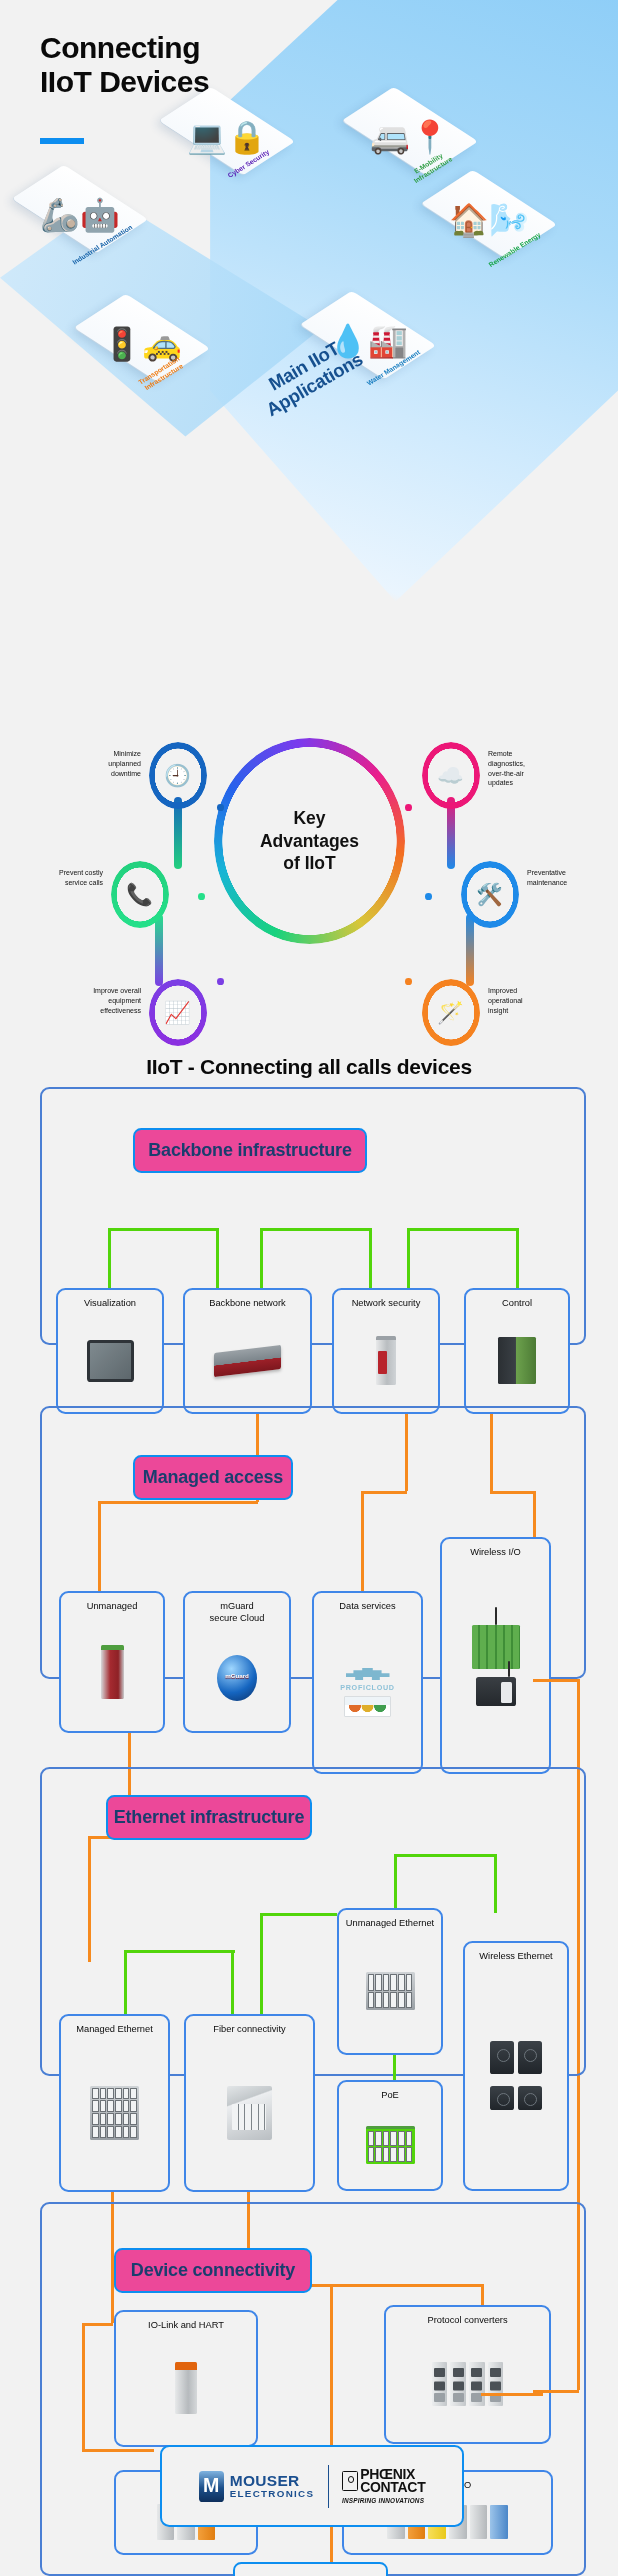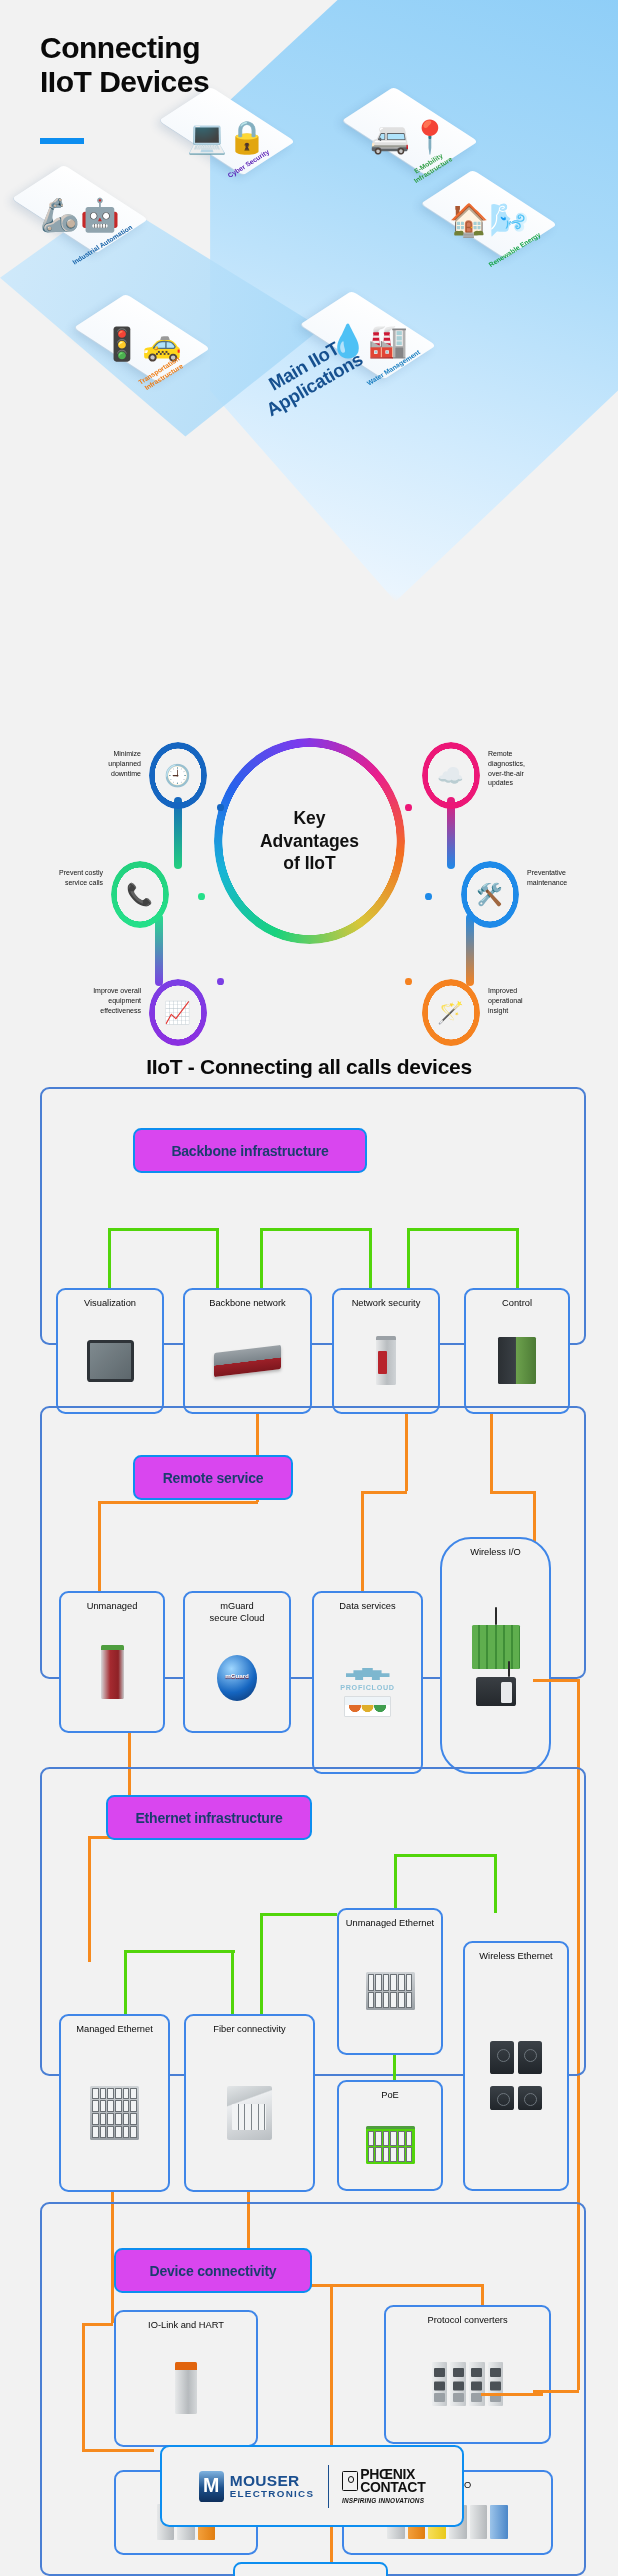--- a/index.html
+++ b/index.html
@@ -119,23 +119,23 @@
   #d5 { left:425px; top:213px; background:#1e8ae8; }
   #d6 { left:405px; top:298px; background:#f58220; }
 
   
   #diagram { position:absolute; left:0; top:999px; width:618px; height:1632px; }
   #diagram-title { position:absolute; left:0; top:56px; width:618px; text-align:center;
                    font-size:21px; font-weight:bold; color:#0a0a0a; letter-spacing:-0.3px; }
 
   .group { position:absolute; border:2.6px solid #4a7fd4; border-radius:9.3px; background:transparent; }
   .grp-head {
-    position:absolute; border:2.6px solid #0d8ef0; border-radius:8.2px; background:#d946ef;
+    position:absolute; border:2.6px solid #0d8ef0; border-radius:8.2px; background:#ec4899;
     display:flex; align-items:center; justify-content:center;
-    font-size:14px; font-weight:bold; color:#1b3d6e; letter-spacing:-0.2px;
+    font-size:18px; font-weight:bold; color:#1b3d6e; letter-spacing:-0.2px;
   }
   .card {
     position:absolute; border:2.6px solid #3f86e8; border-radius:9.3px; background:#f2f2f2;
     display:flex; flex-direction:column; align-items:center; padding-top:7.2px;
   }
   .card .lbl { font-size:9.3px; color:#0a0a0a; text-align:center; line-height:1.3; white-space:pre-line; }
   .card .dev { flex:1; width:100%; display:flex; align-items:center; justify-content:center; padding:4.1px; }
 
   
   .d-hmi   { width:47px; height:42px; border:3.1px solid #2e3338; border-radius:3.6px; background:linear-gradient(135deg,#7f8a8f,#5d676c); }
@@ -378,21 +378,21 @@
   <div class="wire-v org" style="left:405px; top:415px; height:77px;"></div>
   <div class="wire-v org" style="left:490px; top:415px; height:77px;"></div>
   <div class="wire-h org" style="left:98px; top:502px; width:160px;"></div>
   <div class="wire-v org" style="left:98px; top:502px; height:139px;"></div>
   <div class="wire-h org" style="left:361px; top:492px; width:46px;"></div>
   <div class="wire-v org" style="left:361px; top:492px; height:165px;"></div>
   <div class="wire-v org" style="left:533px; top:492px; height:82px;"></div>
   <div class="wire-h org" style="left:490px; top:492px; width:46px;"></div>
 
   <div class="group" style="left:40px; top:407px; width:546px; height:273px;"></div>
-  <div class="grp-head" style="left:133px; top:456px; width:160px; height:45px;">Remote service</div>
+  <div class="grp-head" style="left:133px; top:456px; width:160px; height:45px;">Managed access</div>
 
   <div class="card" style="left:59px; top:592px; width:106px; height:142px;">
     <div class="lbl">Unmanaged</div>
     <div class="dev">
         <div class="d-cell"></div>
       </div>
   </div>
   <div class="card" style="left:183px; top:592px; width:108px; height:142px;">
     <div class="lbl">mGuard
 secure Cloud</div>
@@ -403,21 +403,21 @@
   <div class="card" style="left:312px; top:592px; width:111px; height:183px;">
     <div class="lbl">Data services</div>
     <div class="dev">
       <div class="d-proficloud">
         <div class="pc-mark"></div>
         <div class="pc-word">PROFICLOUD</div>
         <div class="pc-dash"></div>
       </div>
     </div>
   </div>
-  <div class="card" style="left:440px; top:538px; width:111px; height:237px;border-radius:31px;">
+  <div class="card" style="left:440px; top:538px; width:111px; height:237px;">
     <div class="lbl">Wireless I/O</div>
     <div class="dev" style="flex-direction:column; gap:8.2px;">
       <div class="d-io"></div>
         <div class="d-gw"></div>
     </div>
   </div>
 
   <div class="wire-v org" style="left:128px; top:734px; height:103px;"></div>
   <div class="wire-h org" style="left:88px; top:837px; width:43px;"></div>
   <div class="wire-v org" style="left:88px; top:837px; height:126px;"></div>

